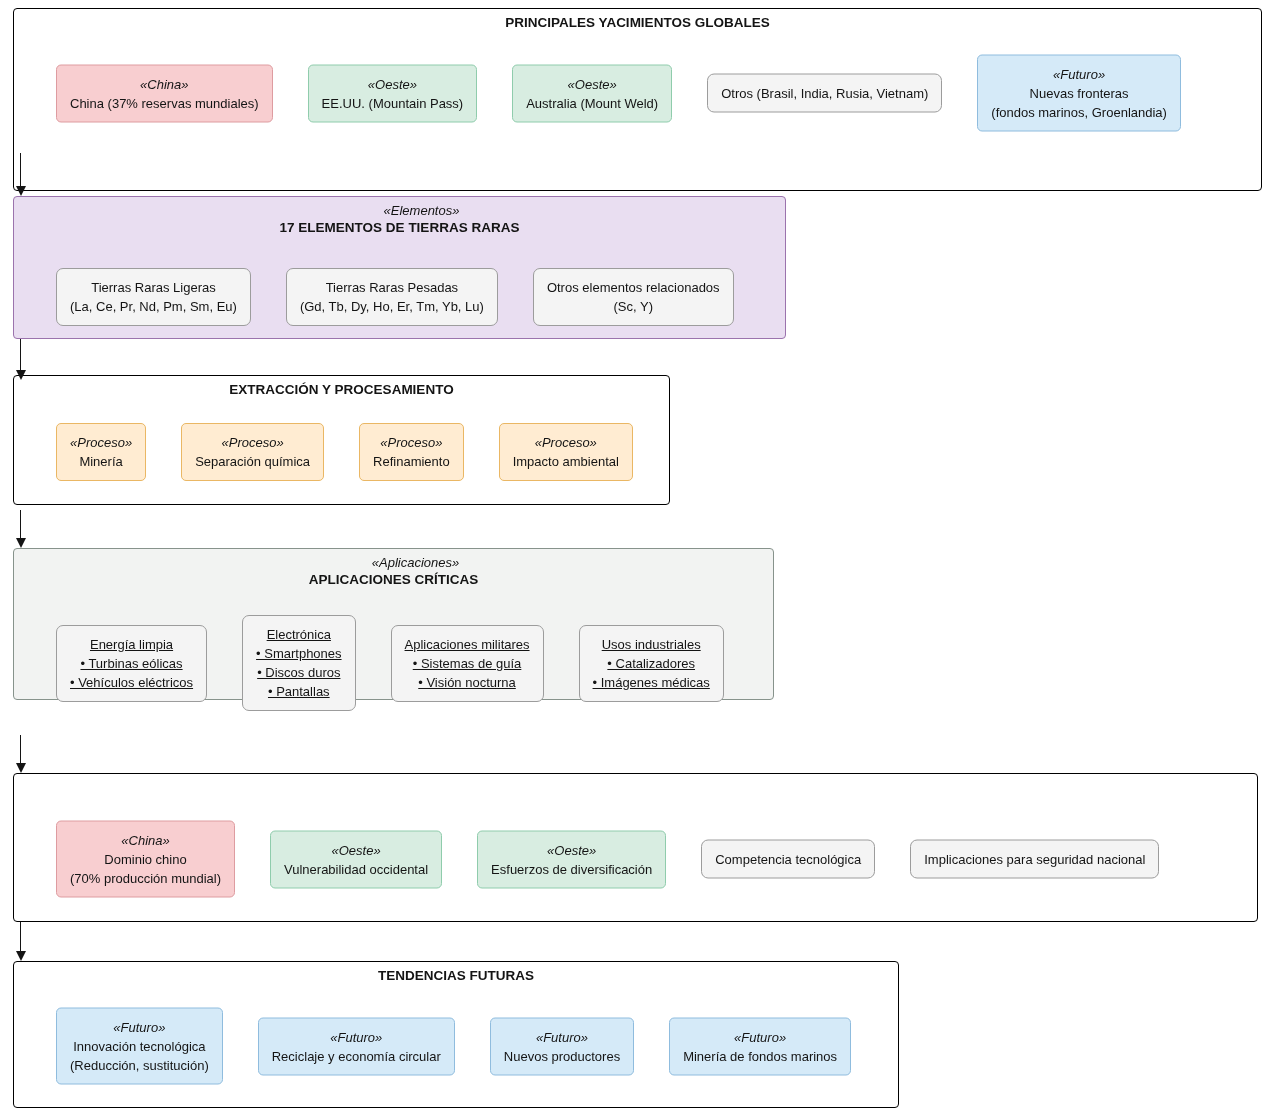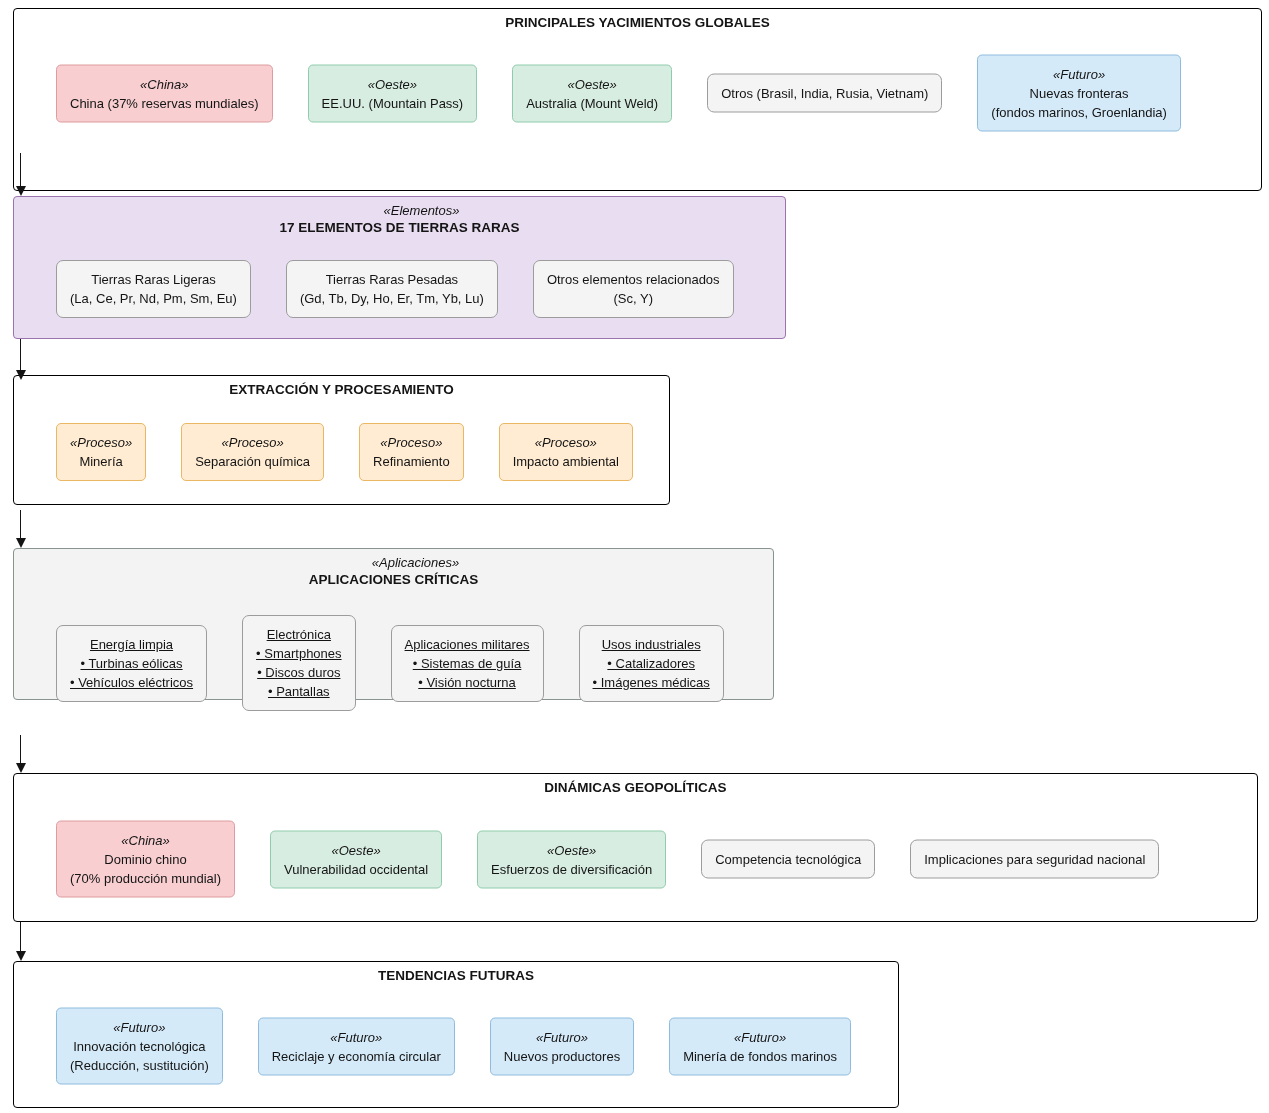--- a/index.html
+++ b/index.html
@@ -129,21 +129,21 @@
           <div class="node-line">Nuevas fronteras</div>
           <div class="node-line">(fondos marinos, Groenlandia)</div>
         </div>
       </div>
     </div>
     <div class="section purple-section" style="top: 196px; left: 13px; width: 773px; height: 143px;">
       <div class="sec-head">
         <div class="sec-stereotype">«Elementos»</div>
         <div class="sec-title">17 ELEMENTOS DE TIERRAS RARAS</div>
       </div>
-      <div class="box-row" style="top: 92px;">
+      <div class="box-row" style="top: 100px;">
         <div class="node gray">
           <div class="node-line">Tierras Raras Ligeras</div>
           <div class="node-line">(La, Ce, Pr, Nd, Pm, Sm, Eu)</div>
         </div>
         <div class="node gray">
           <div class="node-line">Tierras Raras Pesadas</div>
           <div class="node-line">(Gd, Tb, Dy, Ho, Er, Tm, Yb, Lu)</div>
         </div>
         <div class="node gray">
           <div class="node-line">Otros elementos relacionados</div>
@@ -197,23 +197,20 @@
           <div class="node-line">• Visión nocturna</div>
         </div>
         <div class="node gray">
           <div class="node-line">Usos industriales</div>
           <div class="node-line">• Catalizadores</div>
           <div class="node-line">• Imágenes médicas</div>
         </div>
       </div>
     </div>
     <div class="section plain-section" style="top: 773px; left: 13px; width: 1245px; height: 149px;">
-      <div class="sec-head">
-        <div class="sec-title">DINÁMICAS GEOPOLÍTICAS</div>
-      </div>
       <div class="box-row" style="top: 85px;">
         <div class="node china">
           <div class="node-stereotype">«China»</div>
           <div class="node-line">Dominio chino</div>
           <div class="node-line">(70% producción mundial)</div>
         </div>
         <div class="node oeste">
           <div class="node-stereotype">«Oeste»</div>
           <div class="node-line">Vulnerabilidad occidental</div>
         </div>

